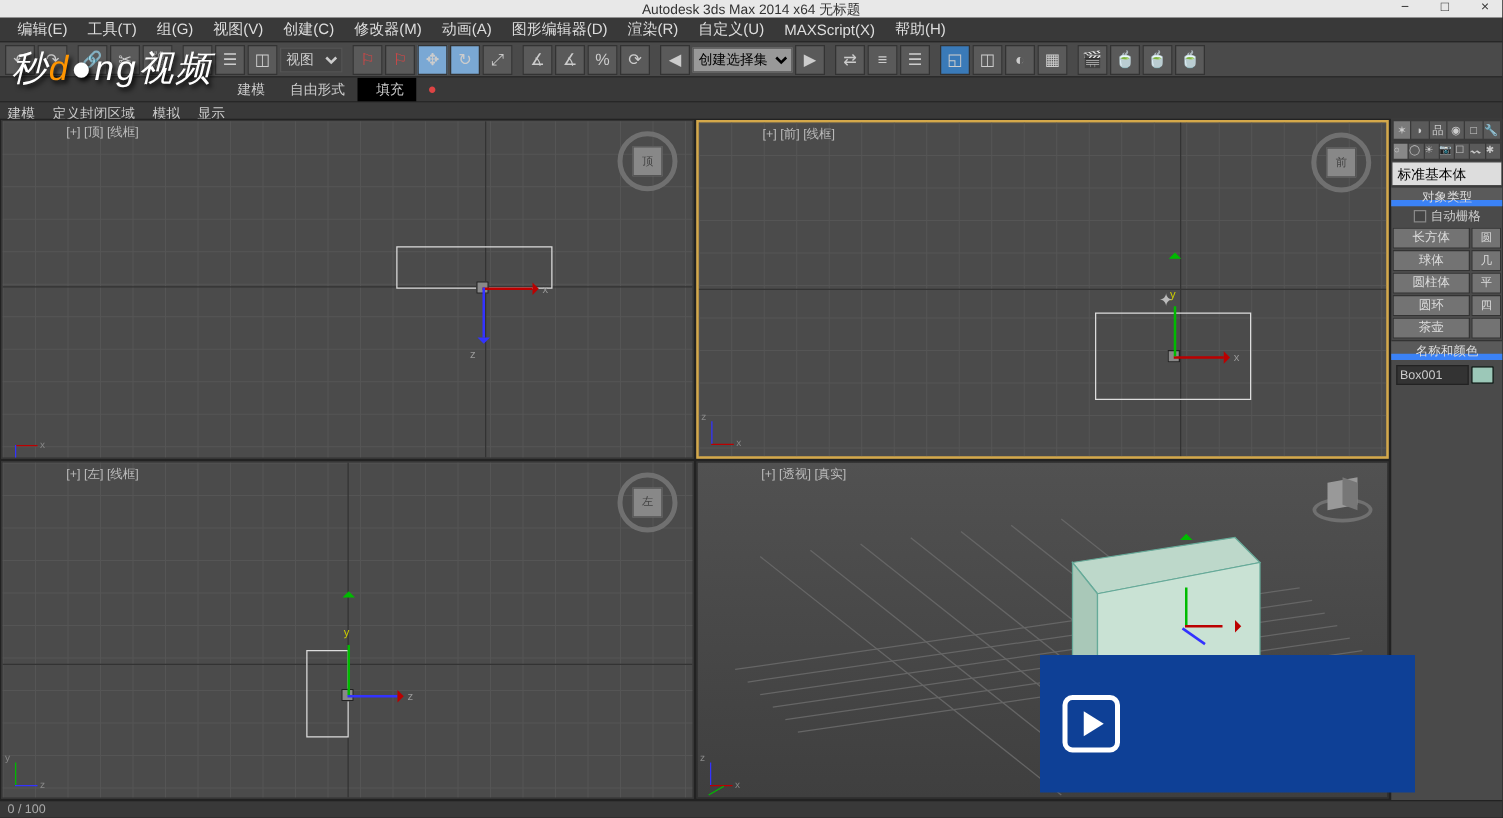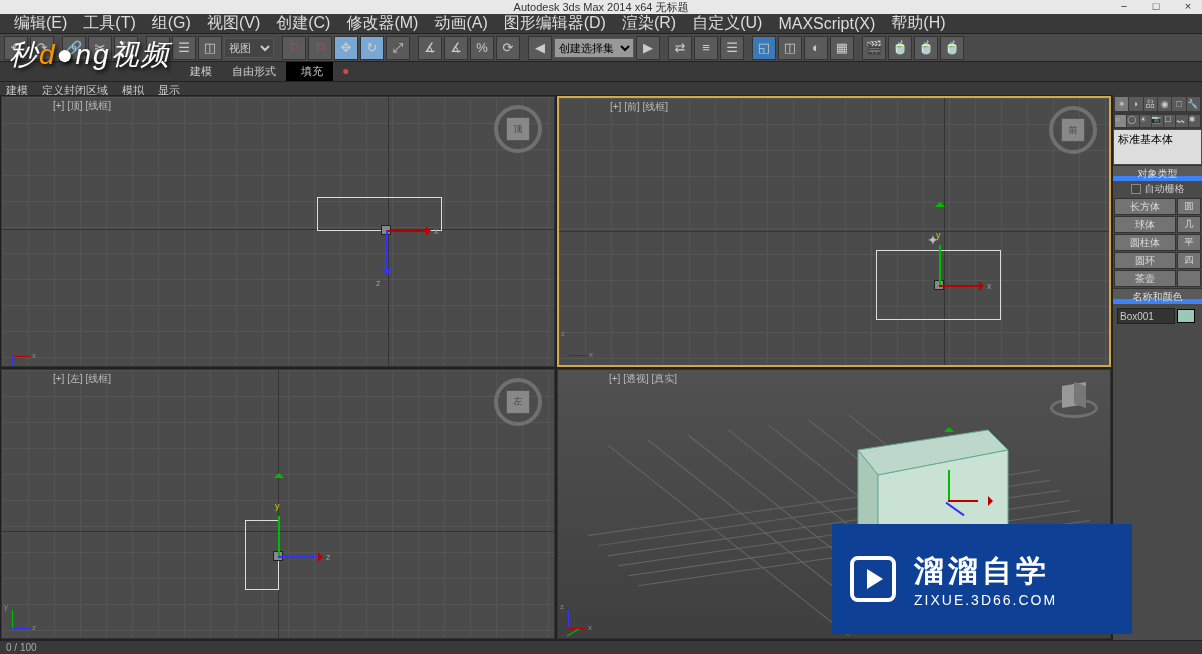--- a/index.html
+++ b/index.html
@@ -6,21 +6,21 @@
 body { width: 1202px; height: 654px; background: #393939; color: #c8c8c8; font-size: 11px; overflow: hidden; position: relative; }
 
 
 .title-bar { height: 14px; background: #e8e8e8; display: flex; align-items: center; position: relative; }
 .title-text { position: absolute; left: 50%; transform: translateX(-50%); color: #333; font-size: 11px; }
 .win-controls { position: absolute; right: 4px; top: 0; display: flex; gap: 12px; color: #333; }
 .win-btn { width: 20px; text-align: center; cursor: default; }
 
 
 .menu-bar { height: 20px; background: #393939; display: flex; align-items: center; padding-left: 6px; border-bottom: 1px solid #222; }
-.menu-item { padding: 2px 8px; color: #ddd; font-size: 16px; cursor: default; }
+.menu-item { padding: 2px 8px; color: #ddd; font-size: 12px; cursor: default; }
 
 
 .toolbar-row { height: 28px; background: #4a4a4a; display: flex; align-items: center; padding: 2px 4px; gap: 2px; border-bottom: 1px solid #222; position: relative; }
 .tb-btn { width: 24px; height: 24px; background: #5a5a5a; border: 1px solid #333; display: flex; align-items: center; justify-content: center; font-size: 13px; color: #ccc; }
 .tb-btn.active { background: #7aa8d4; }
 .tb-sep { width: 4px; }
 .tb-select { height: 20px; background: #444; border: 1px solid #555; color: #ccc; font-size: 11px; }
 
 
 .wm-logo { position: absolute; left: 9px; top: 36px; z-index: 100; font-size: 28px; font-weight: normal; color: #fff; text-shadow: 2px 2px 4px #000; font-style: italic; letter-spacing: 2px; }
@@ -90,21 +90,21 @@
 .zixue-text .small { font-size: 14px; letter-spacing: 2px; }
 
 
 .cmd-panel { width: 90px; background: #4a4a4a; border-left: 1px solid #222; display: flex; flex-direction: column; }
 .cmd-tabs { display: flex; background: #3a3a3a; padding: 2px; gap: 1px; }
 .cmd-tab { width: 14px; height: 14px; background: #5a5a5a; font-size: 9px; display: flex; align-items: center; justify-content: center; color: #ccc; }
 .cmd-tab.active { background: #7a7a7a; }
 .cmd-subtabs { display: flex; background: #3a3a3a; padding: 2px; gap: 1px; }
 .cmd-sub { width: 12px; height: 12px; background: #5a5a5a; font-size: 8px; }
 .cmd-sub.active { background: #888; }
-.cmd-dropdown { height: 34px; background: #ddd; color: #000; font-size: 11px; padding: 2px 4px; margin: 1px; }
+.cmd-dropdown { height: 18px; background: #ddd; color: #000; font-size: 11px; padding: 2px 4px; margin: 1px; }
 .cmd-rollout-hdr { height: 16px; background: #5a5a5a; color: #ddd; font-size: 10px; text-align: center; border-top: 1px solid #333; border-bottom: 5px solid #3b82f6; padding-top: 1px; }
 .cmd-check-row { height: 16px; display: flex; align-items: center; justify-content: center; gap: 4px; font-size: 10px; color: #ccc; }
 .cmd-check { width: 10px; height: 10px; border: 1px solid #888; background: #444; }
 .cmd-btn-grid { display: grid; grid-template-columns: 1fr 24px; gap: 1px; padding: 1px; }
 .cmd-btn { height: 17px; background: #737373; border: 1px solid #333; font-size: 10px; color: #ddd; text-align: center; line-height: 15px; }
 .cmd-btn.half { font-size: 9px; }
 .cmd-input { height: 16px; background: #333; border: 1px solid #222; color: #ccc; font-size: 10px; padding: 1px 2px; margin: 2px; width: 82px; }
 .cmd-swatch { width: 18px; height: 14px; background: #9cc8b8; border: 1px solid #000; }
 
 
@@ -364,21 +364,17 @@
       <input class="cmd-input" style="width: 58px;" value="Box001">
       <div class="cmd-swatch"></div>
     </div>
   </div>
 </div>
 
 <div class="zixue">
   <div class="play">
       <div class="tri"></div>
     </div>
-  <div class="zixue-text">
-    <div class="big">溜溜自学</div>
-    <div class="small">ZIXUE.3D66.COM</div>
-  </div>
 </div>
 
 <div class="status-bar">
   <span>0 / 100</span>
 </div>
 
 </body></html>

